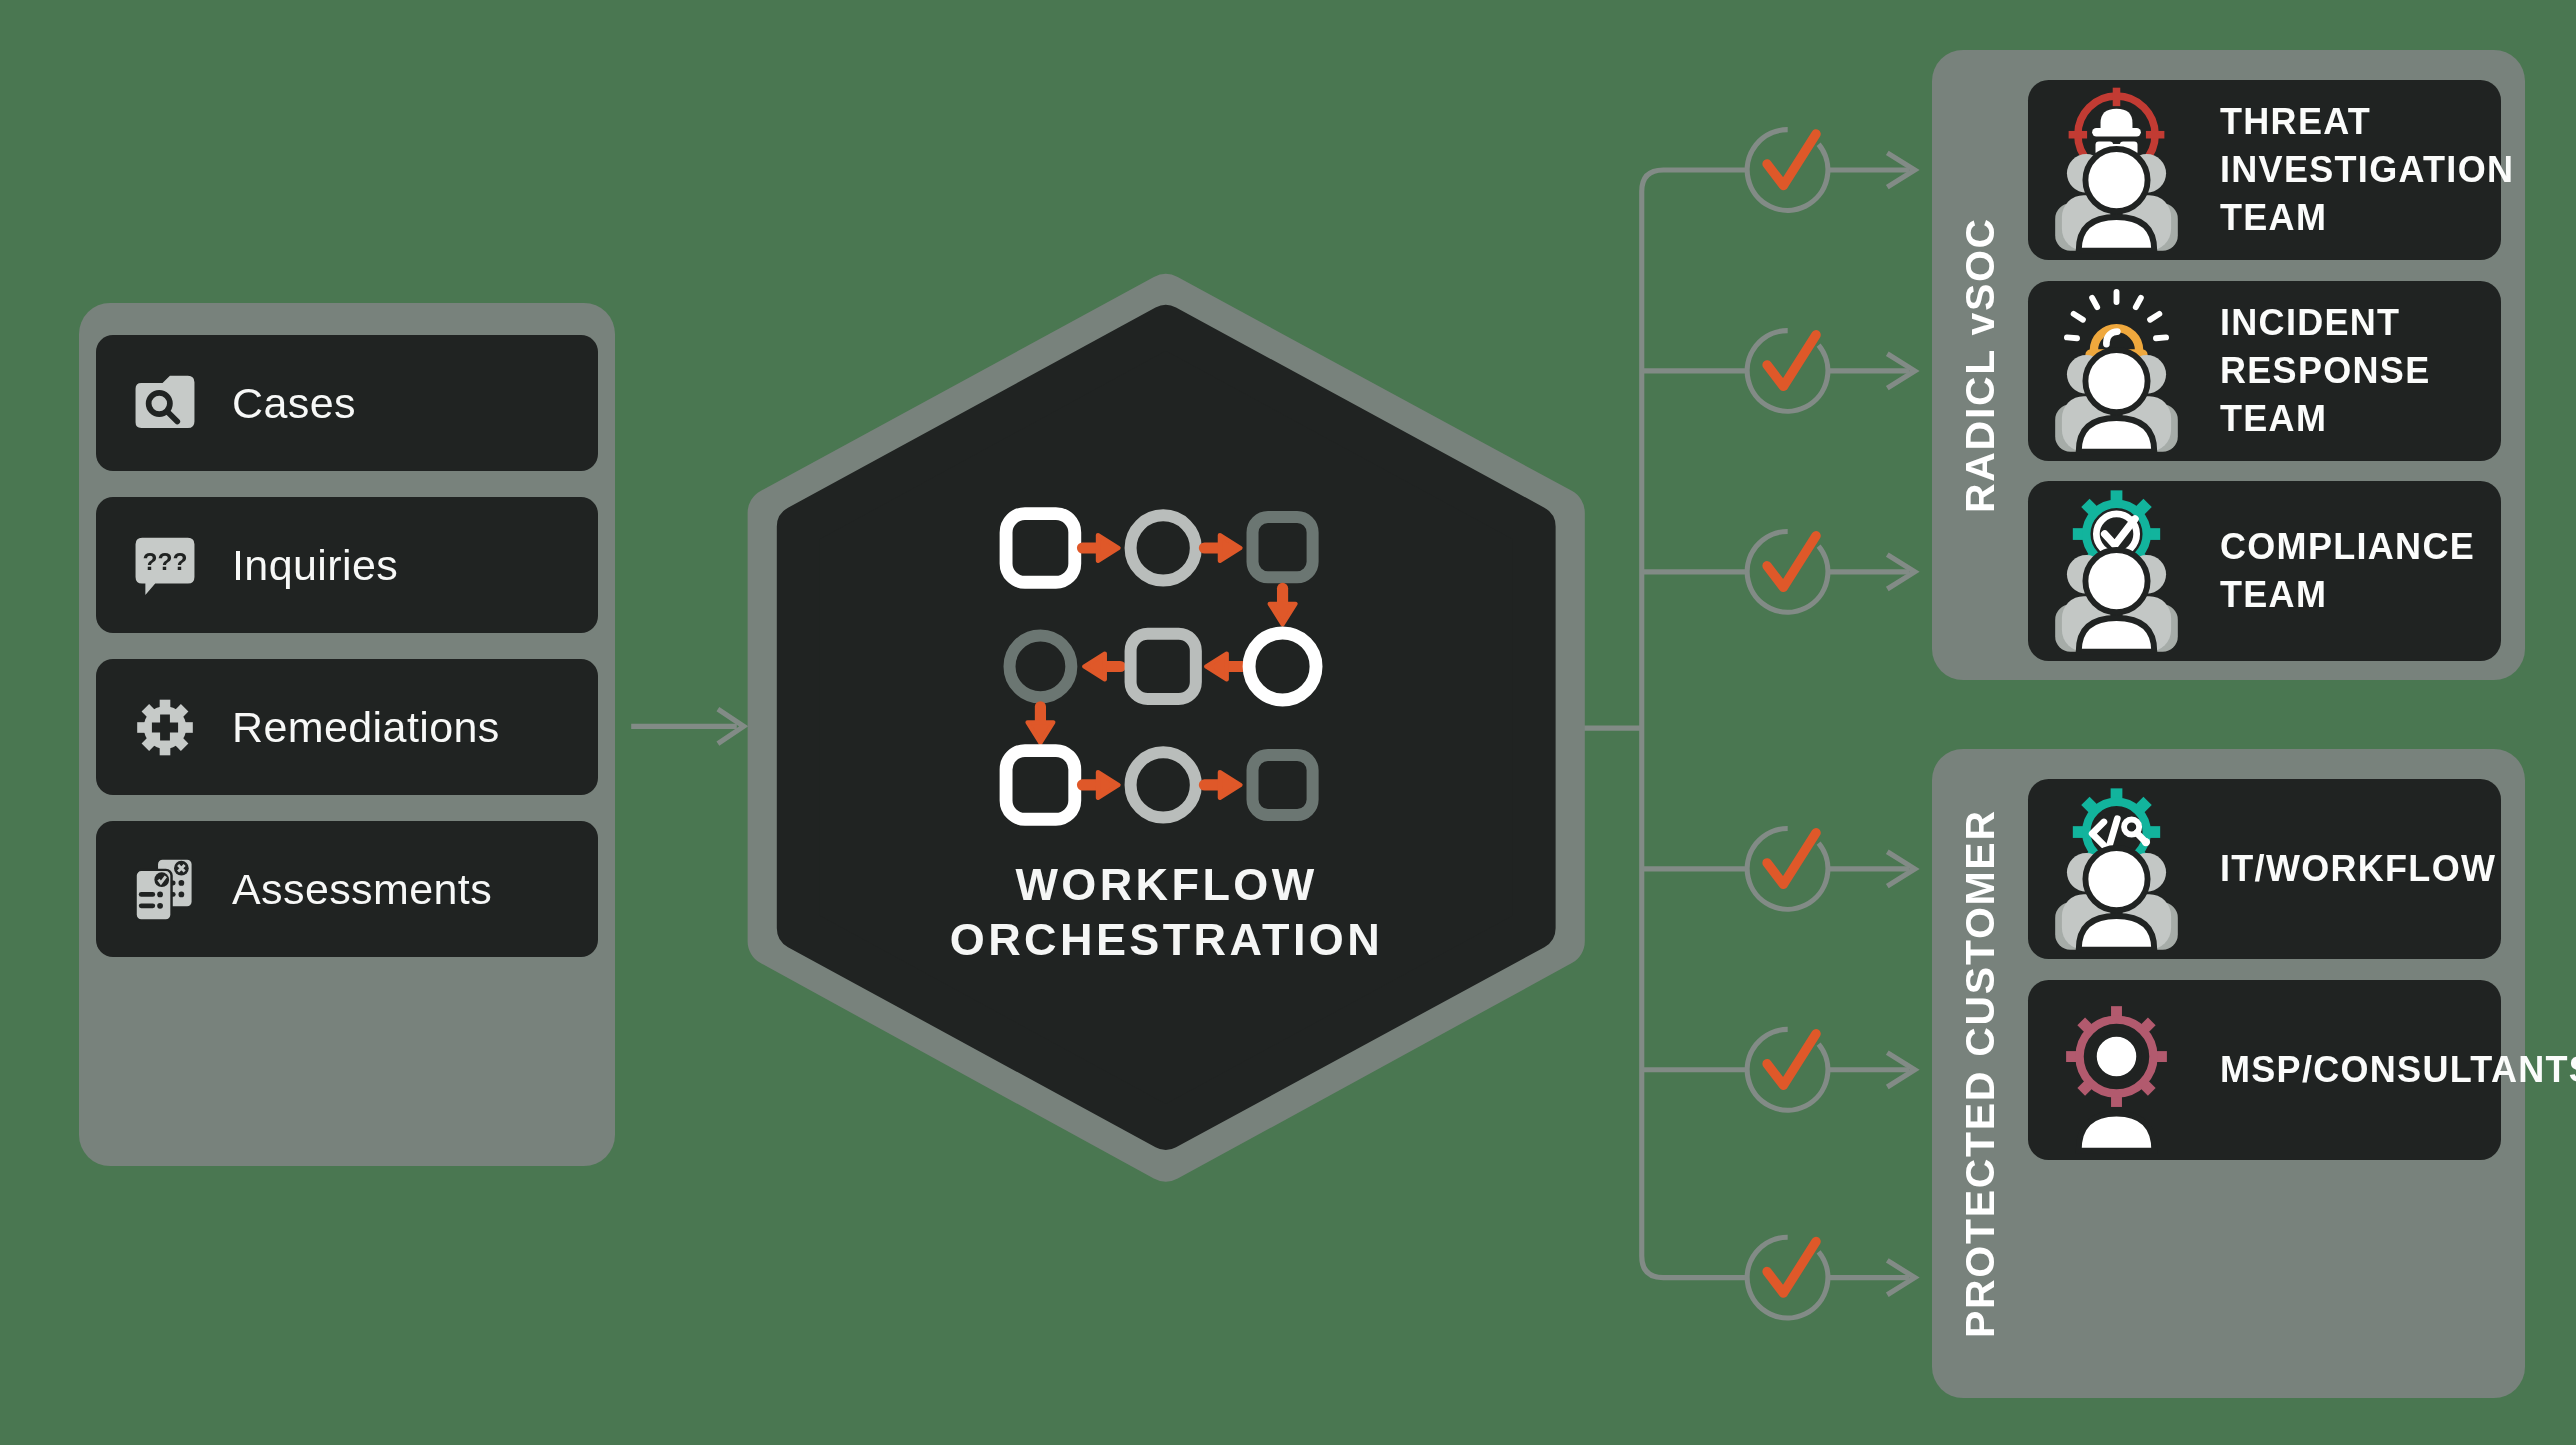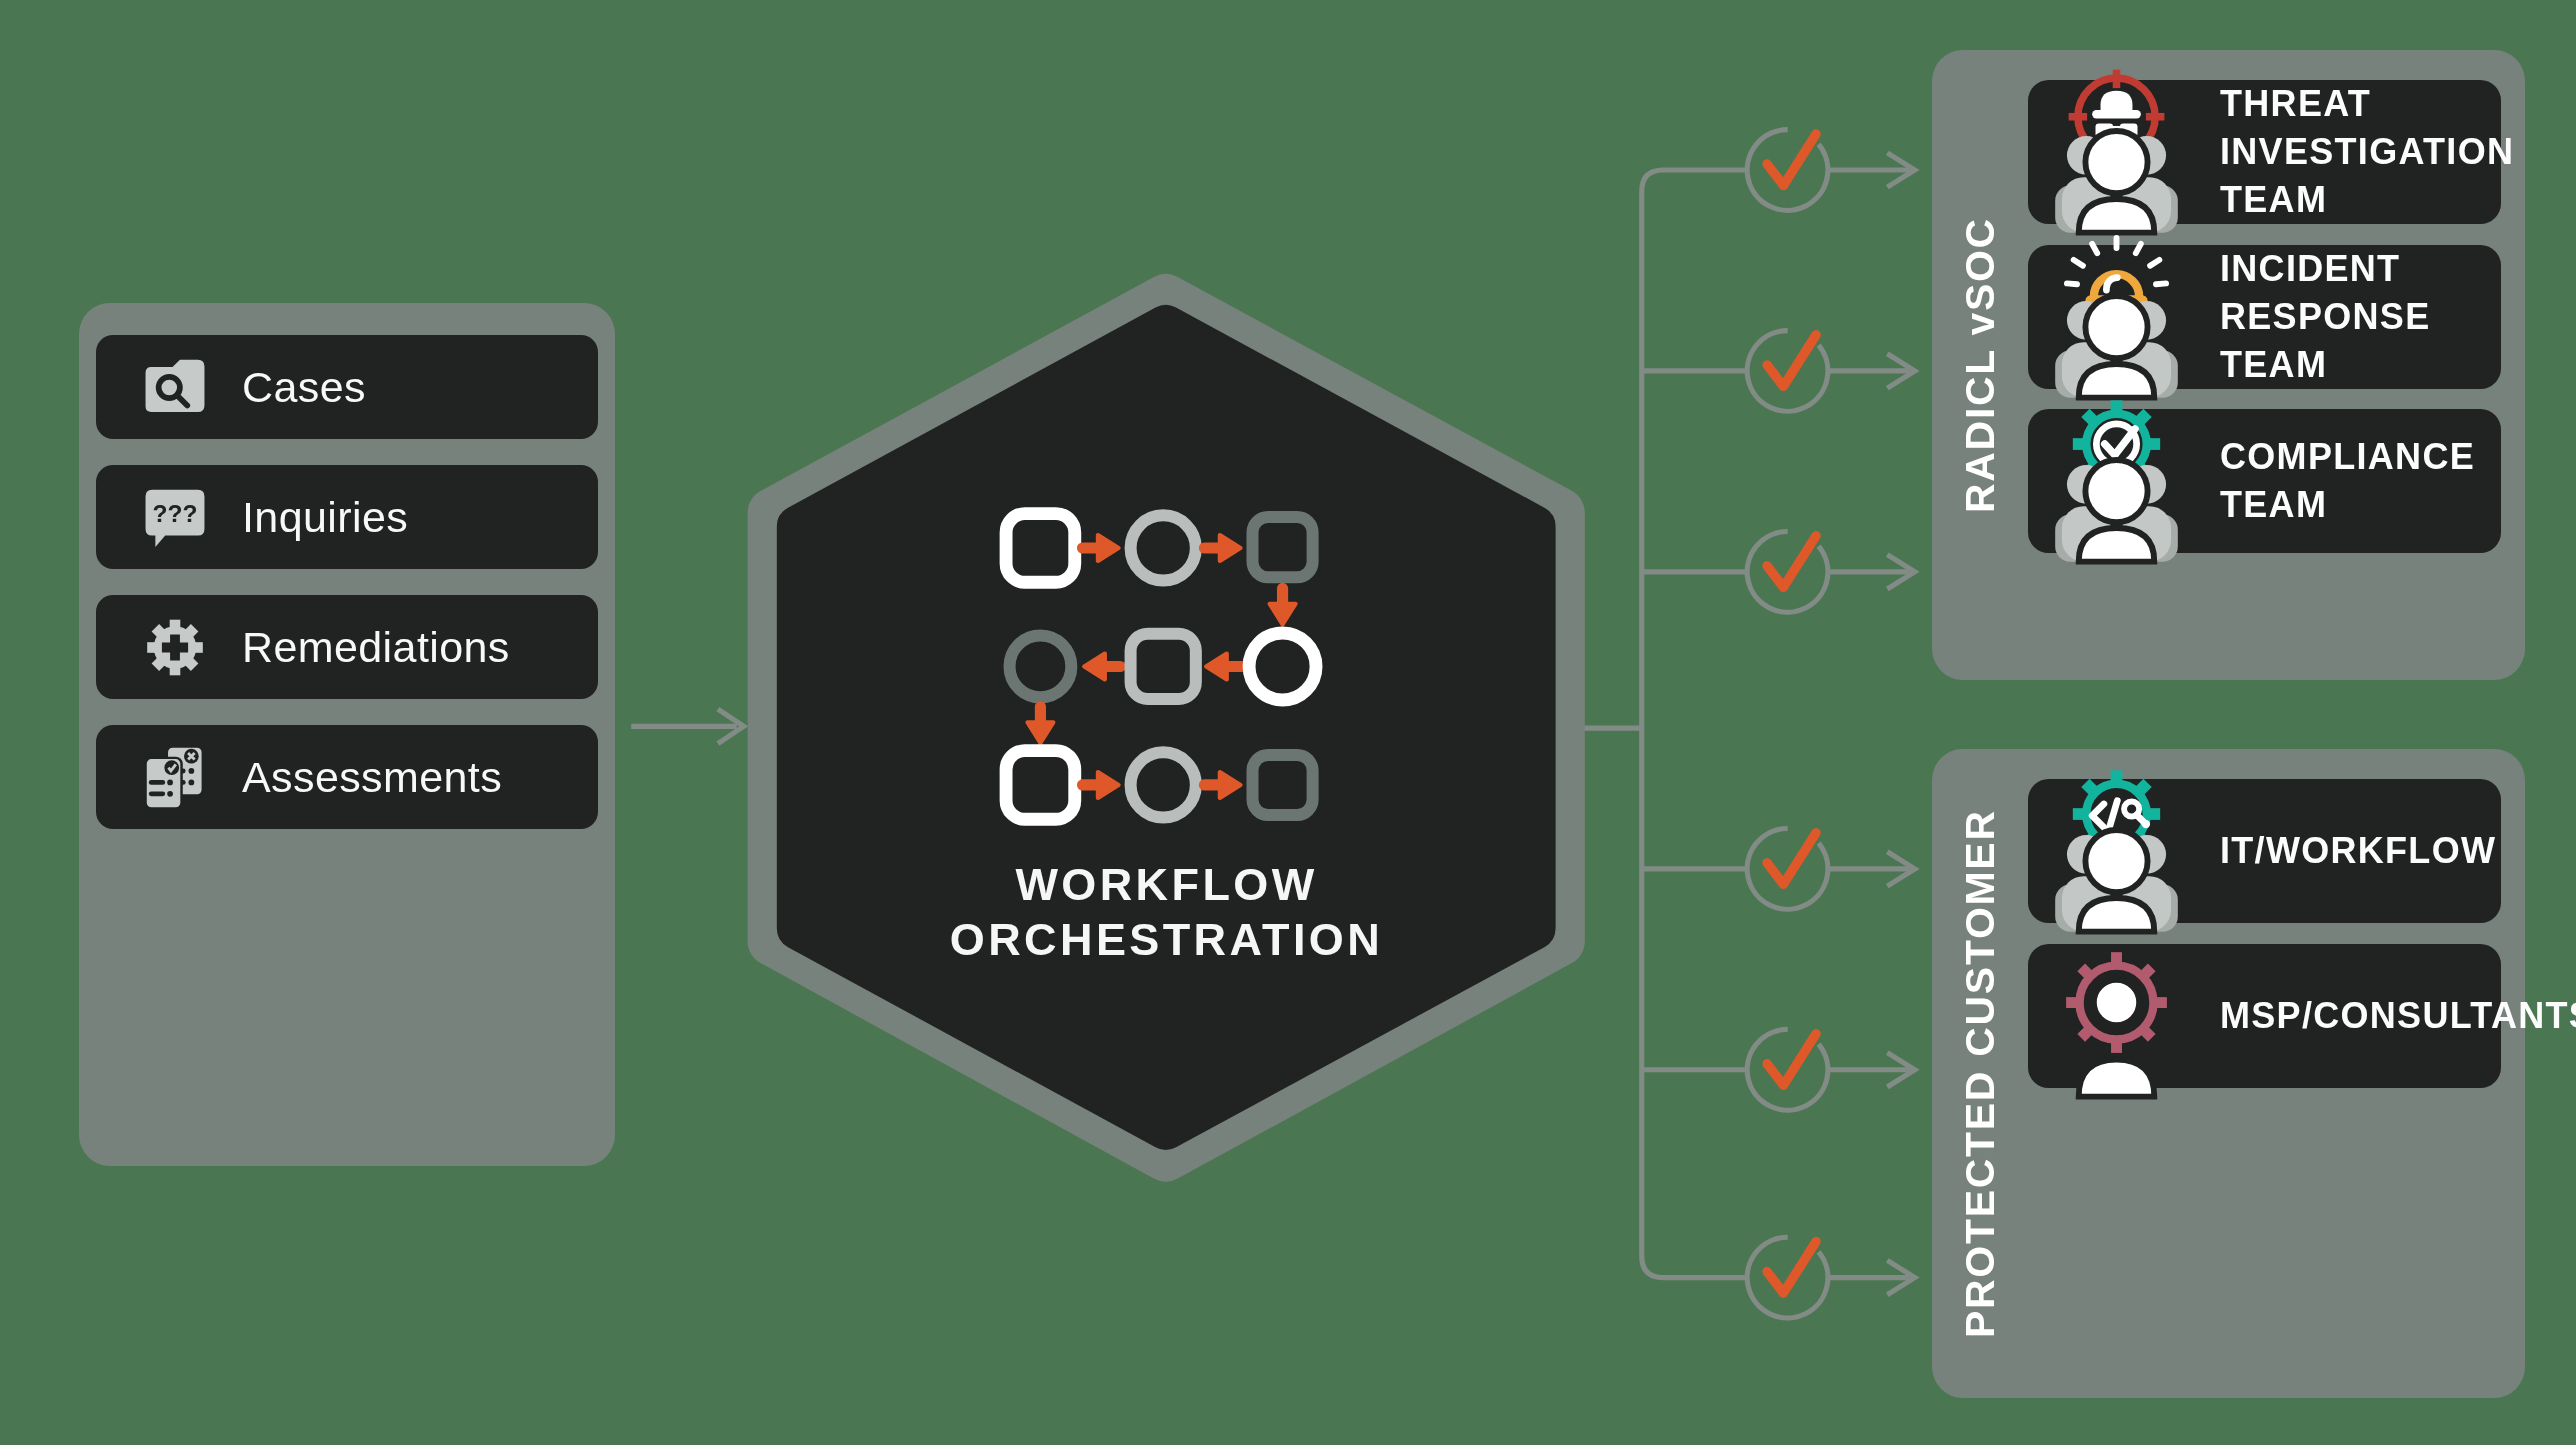--- a/index.html
+++ b/index.html
@@ -10,22 +10,22 @@
   }
   .abs{position:absolute;}
   
   .left-panel{
     left:79px;top:303px;width:536px;height:863px;
     background:#78827c;border-radius:31px;
     box-sizing:border-box;padding:32px 17px;
     display:flex;flex-direction:column;gap:26px;
   }
   .l-card{
-    height:104px;background:#202322;border-radius:17px;
-    display:flex;align-items:center;box-sizing:border-box;padding-left:43px;
+    height:136px;background:#202322;border-radius:17px;
+    display:flex;align-items:center;box-sizing:border-box;padding-left:33px;
     flex:0 0 auto;
   }
   .l-card .icn{width:72px;height:69px;flex:0 0 auto;display:block;}
   .l-card .icn svg{width:72px;height:69px;display:block;}
   .l-card .lbl{
     margin-left:31px;color:#f7f8f7;font-size:43px;font-weight:500;letter-spacing:0.4px;
   }
   
   .hex-title{
     left:902px;top:857px;width:529px;text-align:center;
@@ -52,21 +52,21 @@
     position:absolute;left:0;top:0;width:96px;height:100%;
     display:flex;align-items:center;justify-content:center;
     writing-mode:vertical-rl;transform:rotate(180deg);
     color:#ffffff;font-weight:bold;font-size:41px;letter-spacing:1.7px;white-space:nowrap;
   }
   .r-cards{
     position:absolute;left:96px;top:30px;width:473px;
     display:flex;flex-direction:column;gap:20.6px;
   }
   .r-card{
-    height:144px;background:#202322;border-radius:20.6px;
+    height:180px;background:#202322;border-radius:20.6px;
     display:flex;align-items:center;box-sizing:border-box;padding-left:24px;
     flex:0 0 auto;
   }
   .r-card .icn{width:129px;height:168px;flex:0 0 auto;}
   .r-card .icn svg{width:129px;height:168px;display:block;}
   .r-card .lbl{
     margin-left:39px;color:#fbfcfb;font-size:36px;font-weight:bold;
     letter-spacing:1.3px;line-height:48px;white-space:pre-line;
   }
 </style>

